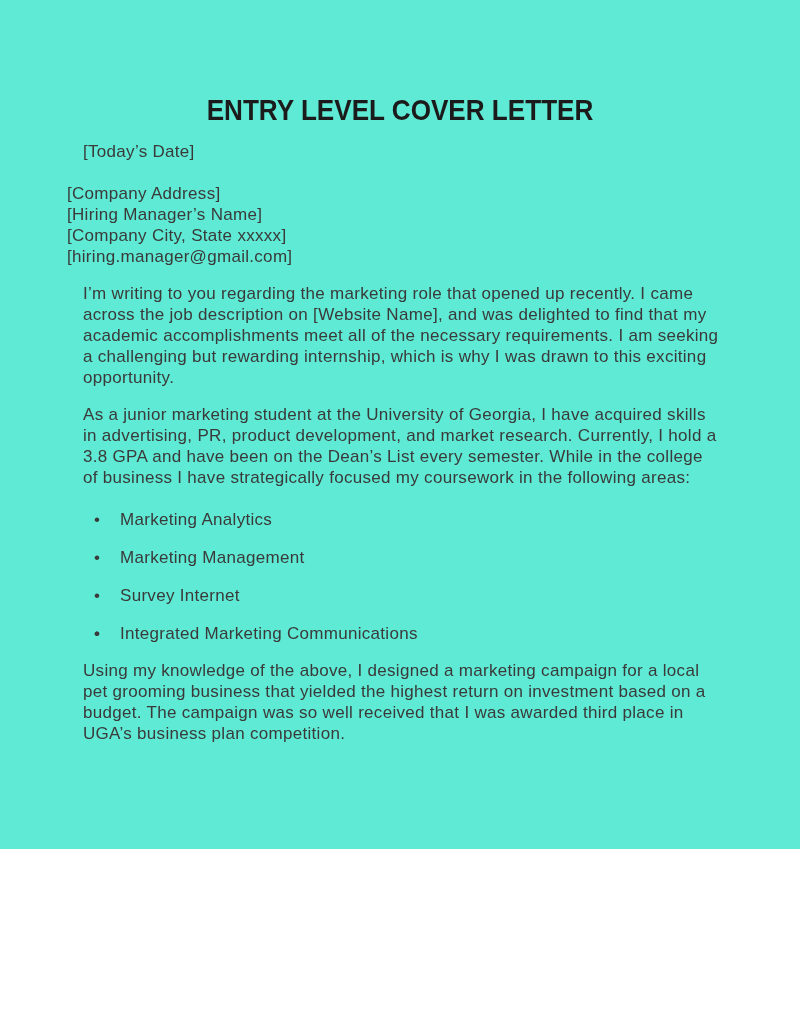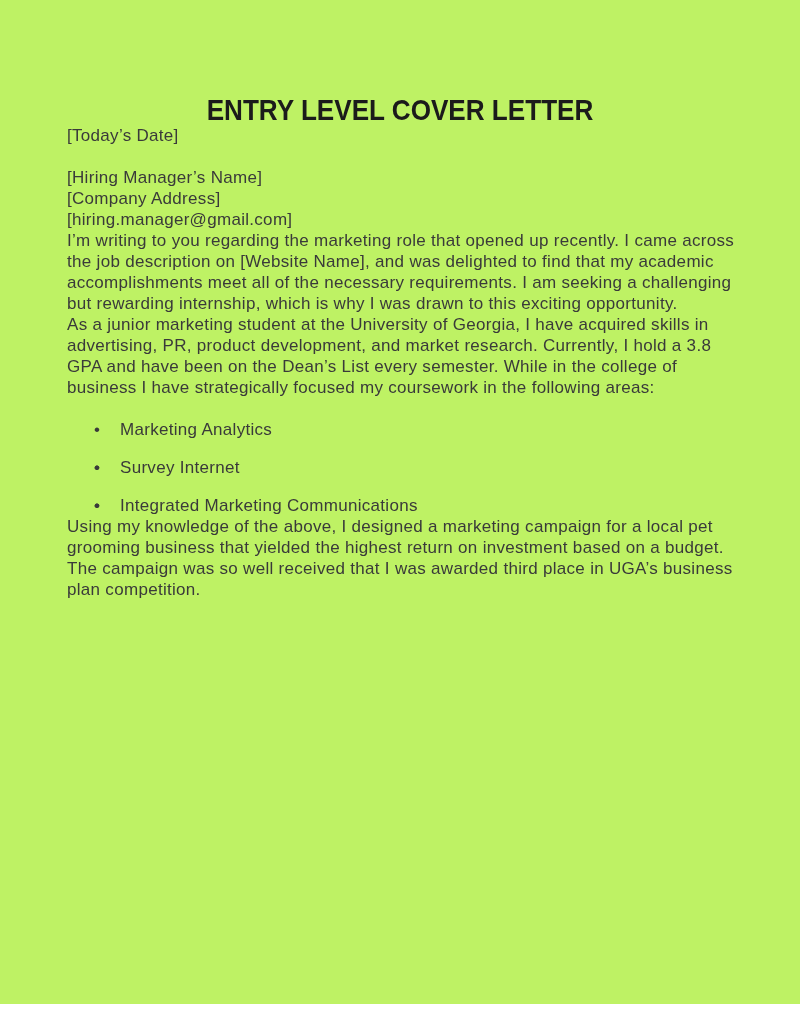--- a/index.html
+++ b/index.html
@@ -3,22 +3,22 @@
 <meta charset="utf-8">
 <style>
   html, body {
     margin: 0;
     padding: 0;
     background: #ffffff;
   }
   .page {
     position: relative;
     width: 800px;
-    height: 1004px;
-    background: #bef264;
+    height: 849px;
+    background: #5eead4;
     overflow: hidden;
     font-family: "Liberation Sans", "DejaVu Sans", sans-serif;
     color: #3a3a3a;
   }
   .title {
     margin: 0;
     padding-top: 95px;
     text-align: center;
     font-size: 30px;
     line-height: 30px;
@@ -27,21 +27,21 @@
     transform: scaleX(0.87);
     transform-origin: 50% 0;
     white-space: nowrap;
   }
   .content {
     padding: 0 64px 0 67px;
     font-size: 17px;
     line-height: 21px;
     letter-spacing: 0.3px;
   }
-  .content p { margin: 0; }
+  .content p { margin: 16px; }
   .date-line    { margin-top: 65px; }
   .recipient    { margin-top: 21px; }
   .recipient div { line-height: 21px; }
   .salutation   { margin-top: 38px; }
   .para-1       { margin-top: 39px; }
   .para-2       { margin-top: 19px; }
   .bullets {
     list-style: none;
     margin: 21px 0 0 0;
     padding: 0;
@@ -65,37 +65,39 @@
 
 <div class="page">
 
   <h1 class="title">ENTRY LEVEL COVER LETTER</h1>
 
   <div class="content">
 
     <p class="date-line">[Today’s Date]</p>
 
     <div class="recipient">
+      <div>[Company Address]</div>
       <div>[Hiring Manager’s Name]</div>
-      <div>[Company Address]</div>
+      <div>[Company City, State xxxxx]</div>
       <div>[hiring.manager@gmail.com]</div>
     </div>
 
 
     <p class="para-1">I’m writing to you regarding the marketing role that opened up recently. I came across the job description on [Website Name], and was delighted to find that my academic accomplishments meet all of the necessary requirements. I am seeking a challenging but rewarding internship, which is why I was drawn to this exciting opportunity.</p>
 
     <p class="para-2">As a junior marketing student at the University of Georgia, I have acquired skills in advertising, PR, product development, and market research. Currently, I hold a 3.8 GPA and have been on the Dean’s List every semester. While in the college of business I have strategically focused my coursework in the following areas:</p>
 
     <ul class="bullets">
       <li>
         <span class="dot">•</span>
         <span>Marketing Analytics</span>
       </li>
       <li>
         <span class="dot">•</span>
+        <span>Marketing Management</span>
       </li>
       <li>
         <span class="dot">•</span>
         <span>Survey Internet</span>
       </li>
       <li>
         <span class="dot">•</span>
       </li>
       <li>
         <span class="dot">•</span>

